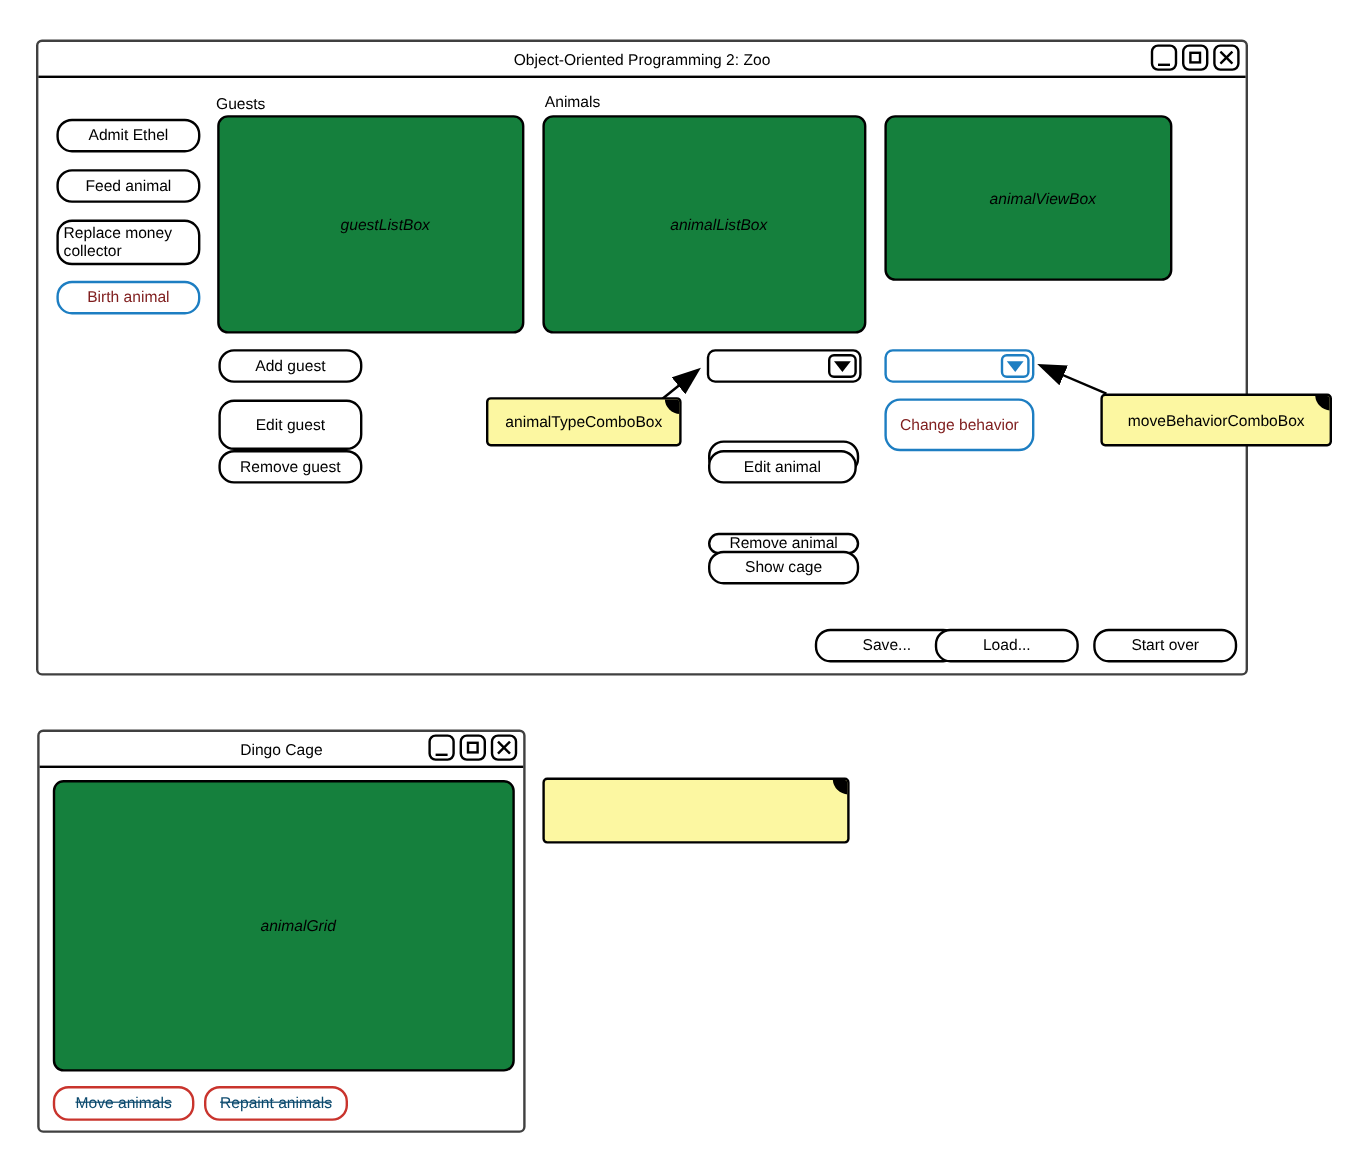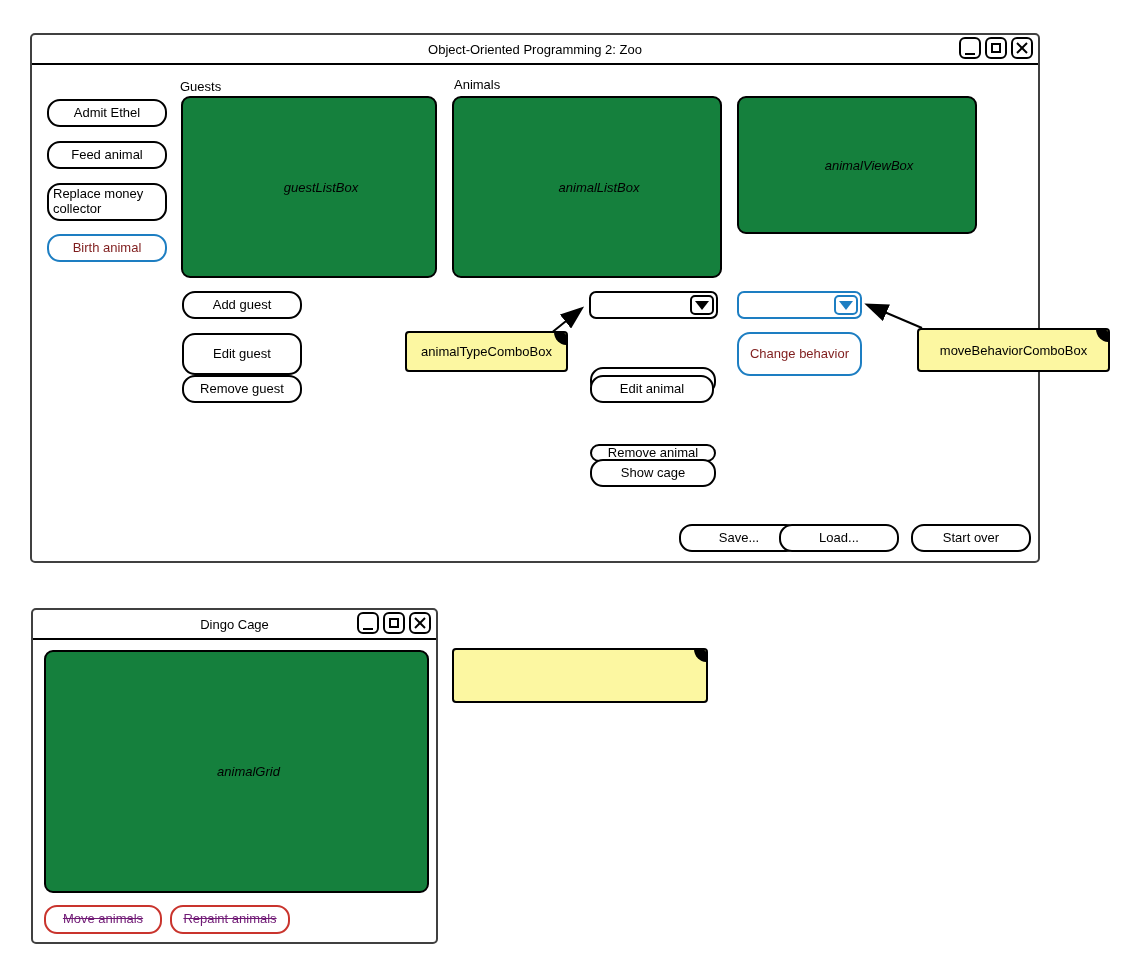--- a/index.html
+++ b/index.html
@@ -24,21 +24,21 @@
   }
   .min-glyph { width:10px; height:10px; border-bottom:2px solid #000; margin-top:2px; }
   .max-glyph { width:10px; height:10px; border:2px solid #000; box-sizing:border-box; }
   .btn {
     position:absolute; box-sizing:border-box; background:#fff; border:2px solid #000;
     border-radius:13px; font-size:13px; color:#000;
     display:flex; align-items:center; justify-content:center; text-align:left;
     line-height:1.15; padding:0 4px; cursor:pointer;
   }
   .btn.blue { border-color:#1d7ec2; color:#7f1d1d; }
-  .btn.red  { border-color:#c9342d; color:#701a75; }
+  .btn.red  { border-color:#c9342d; color:#0c4a6e; }
   .strike { text-decoration:line-through; }
   .box {
     position:absolute; box-sizing:border-box; background:#15803d; border:2px solid #000;
     border-radius:9px; display:flex; align-items:center; justify-content:center;
     font-size:13px; font-style:italic;padding-left:24px;
   }
   .section-label { position:absolute; font-size:13px; }
   .combo {
     position:absolute; box-sizing:border-box; background:#fff; border:2px solid #000;
     border-radius:7px; cursor:pointer;

